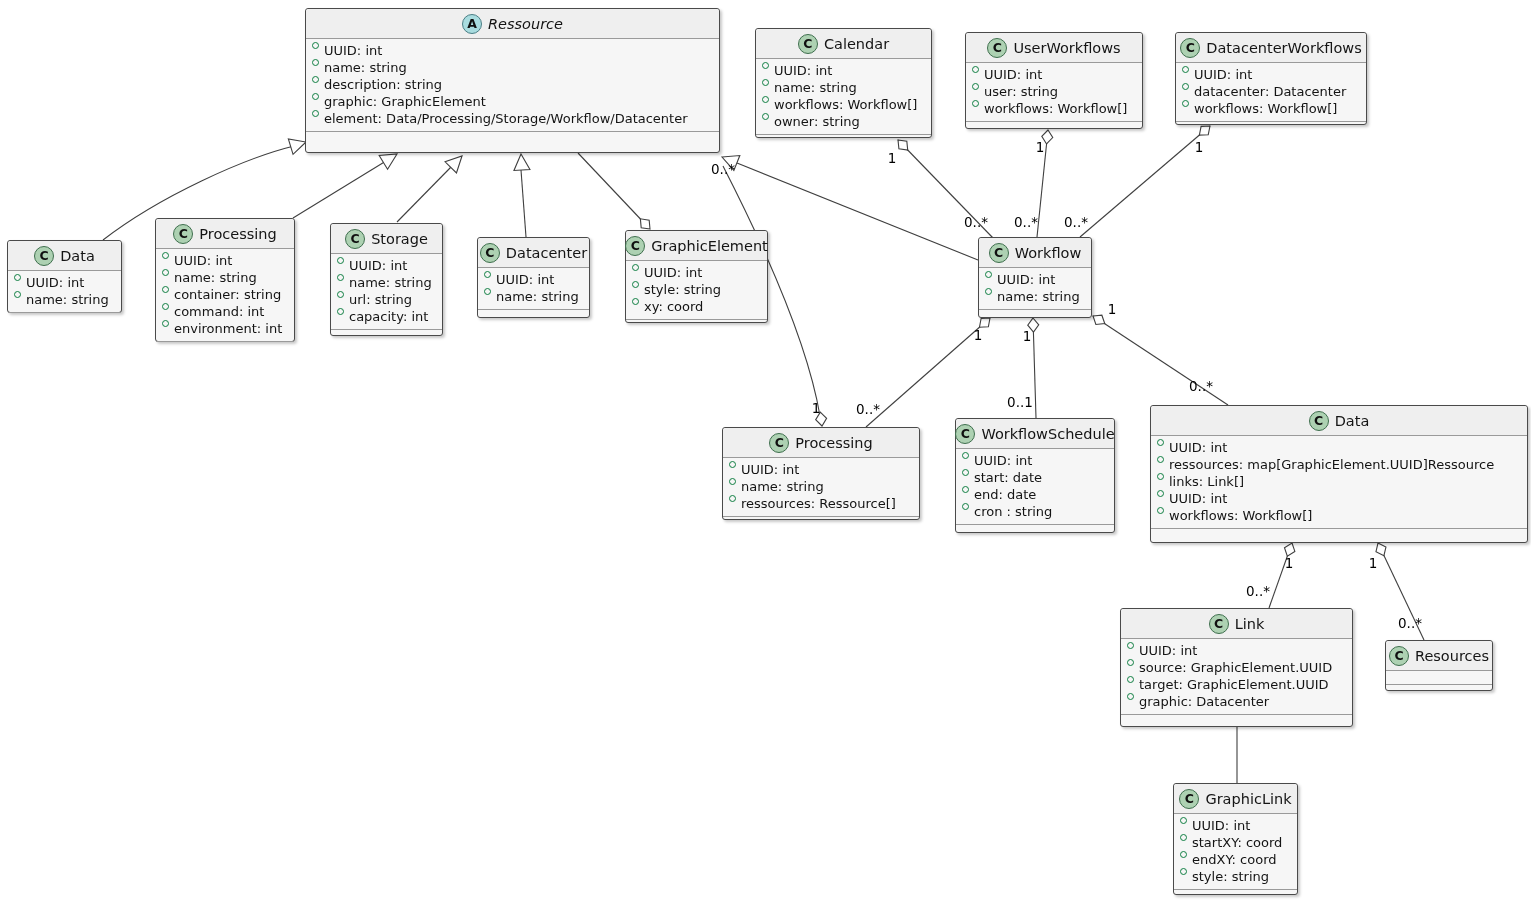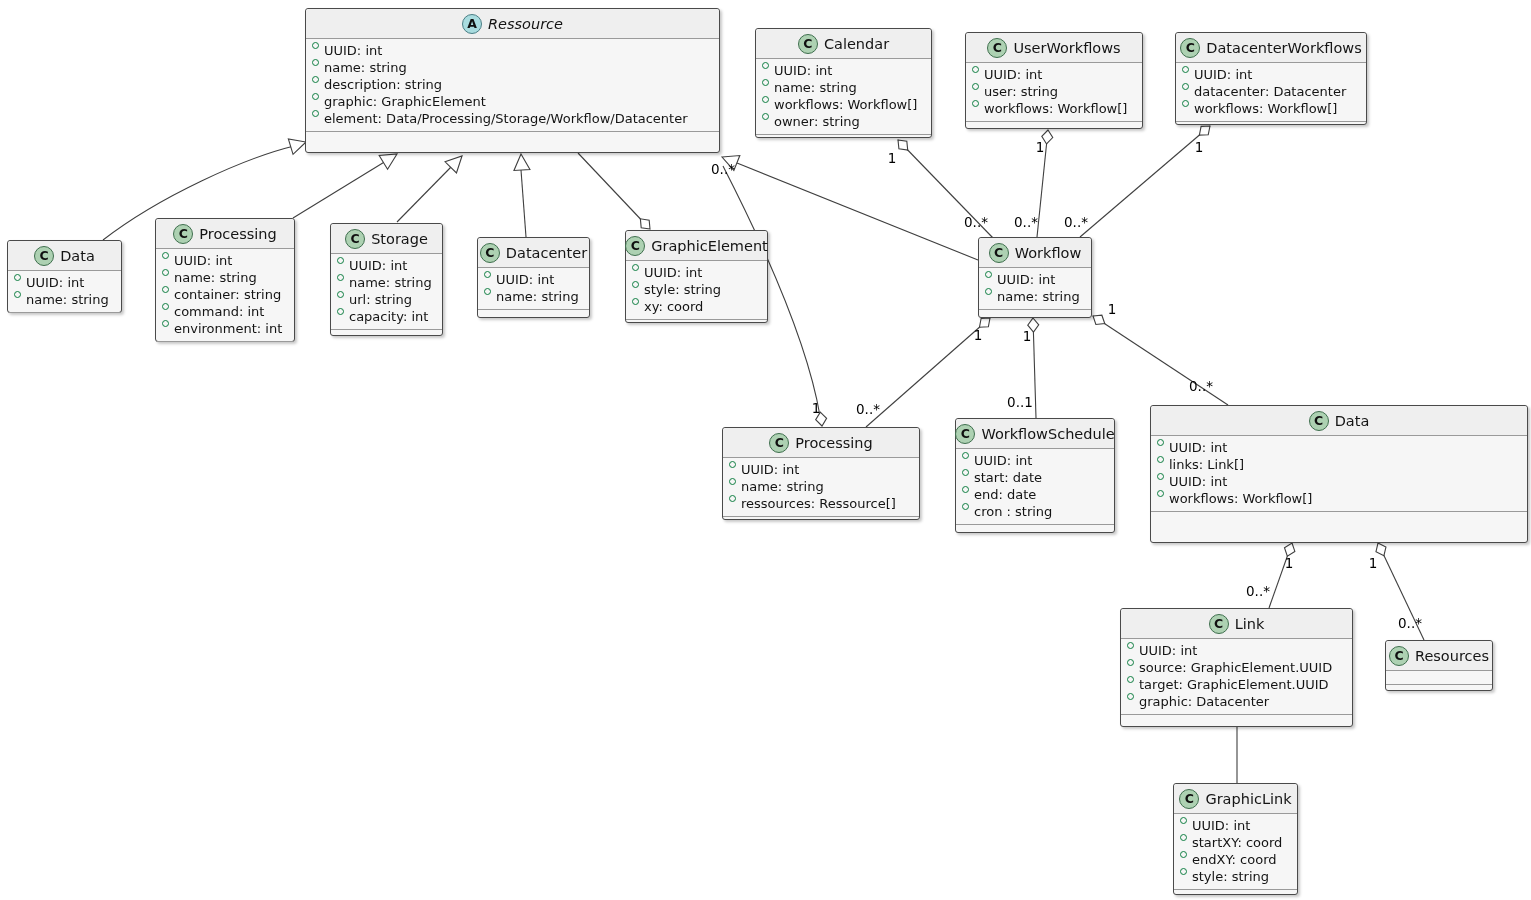--- a/index.html
+++ b/index.html
@@ -351,20 +351,24 @@
         <span class="circ" style="background: rgb(173, 209, 178); border: 1px solid rgb(63, 111, 78);">C</span>
         <span class="cls-name">Data</span>
       </div>
       <div class="attrs">
         <div class="attr">
           <span class="fdot"></span>
           <span>UUID: int</span>
         </div>
         <div class="attr">
           <span class="fdot"></span>
+          <span>ressources: map[GraphicElement.UUID]Ressource</span>
+        </div>
+        <div class="attr">
+          <span class="fdot"></span>
           <span>links: Link[]</span>
         </div>
         <div class="attr">
           <span class="fdot"></span>
           <span>UUID: int</span>
         </div>
         <div class="attr">
           <span class="fdot"></span>
           <span>workflows: Workflow[]</span>
         </div>

